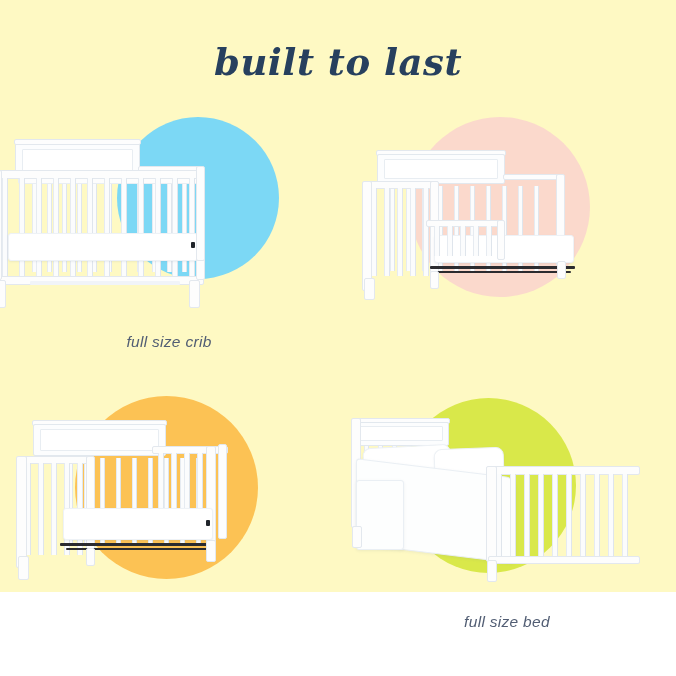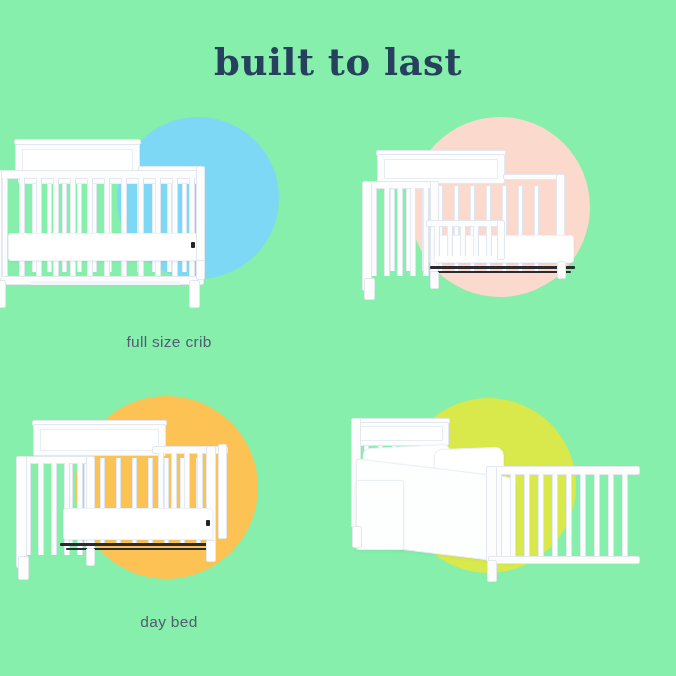--- a/index.html
+++ b/index.html
@@ -8,22 +8,23 @@
   }
   body {
     width: 676px;
     height: 676px;
     overflow: hidden;
     font-family: "Liberation Sans", sans-serif;
   }
   #page {
     position: relative;
     width: 676px;
-    height: 676px;
-    background: #86efac;
+    height: 592px;
+    background: #fef9c3;
+    font-style: italic;
   }
 
   
   #title {
     position: absolute;
     top: 40px;
     left: 0;
     width: 676px;
     text-align: center;
     font-family: "DejaVu Serif", "Liberation Serif", serif;
@@ -320,21 +321,20 @@
         <div class="shadowbar" style="left:60px; top:155px; width:155px; height:3px;"></div>
         <div class="shadowbar" style="left:66px; top:160px; width:143px; height:2px;"></div>
 
         <div class="wood" style="left:18px; top:168px; width:11px; height:24px;"></div>
         <div class="wood" style="left:86px; top:160px; width:9px; height:18px;"></div>
         <div class="wood" style="left:206px; top:152px; width:10px; height:22px;"></div>
 
         <div style="position:absolute; left:206px; top:132px; width:4px; height:6px; background:#20242a; border-radius:1px;"></div>
       </div>
     </div>
-    <div class="caption">day bed</div>
   </div>
 
   <div class="cell r1 c1">
     <div class="stage">
       <div class="circle" style="left:63px; top:10px; width:175px; height:175px; background:#d9e84a;"></div>
 
       <div class="furn">
 
         <div class="wood" style="left:15px; top:30px; width:97px; height:6px;"></div>
         <div class="panel-frame" style="left:16px; top:34px; width:95px; height:24px;"></div>
@@ -365,15 +365,16 @@
           <div class="slat" style="left:270px; top:86px; width:6px; height:86px;"></div>
           <div class="slat" style="left:284px; top:86px; width:6px; height:86px;"></div>
         </div>
         <div class="wood" style="left:148px; top:78px; width:11px; height:96px;"></div>
         <div class="wood" style="left:150px; top:168px; width:152px; height:8px;"></div>
 
         <div class="wood" style="left:149px; top:172px; width:10px; height:22px;"></div>
         <div class="wood" style="left:14px; top:138px; width:10px; height:22px;"></div>
       </div>
     </div>
+    <div class="caption">full size bed</div>
   </div>
 
 </div>
 
 </body></html>

